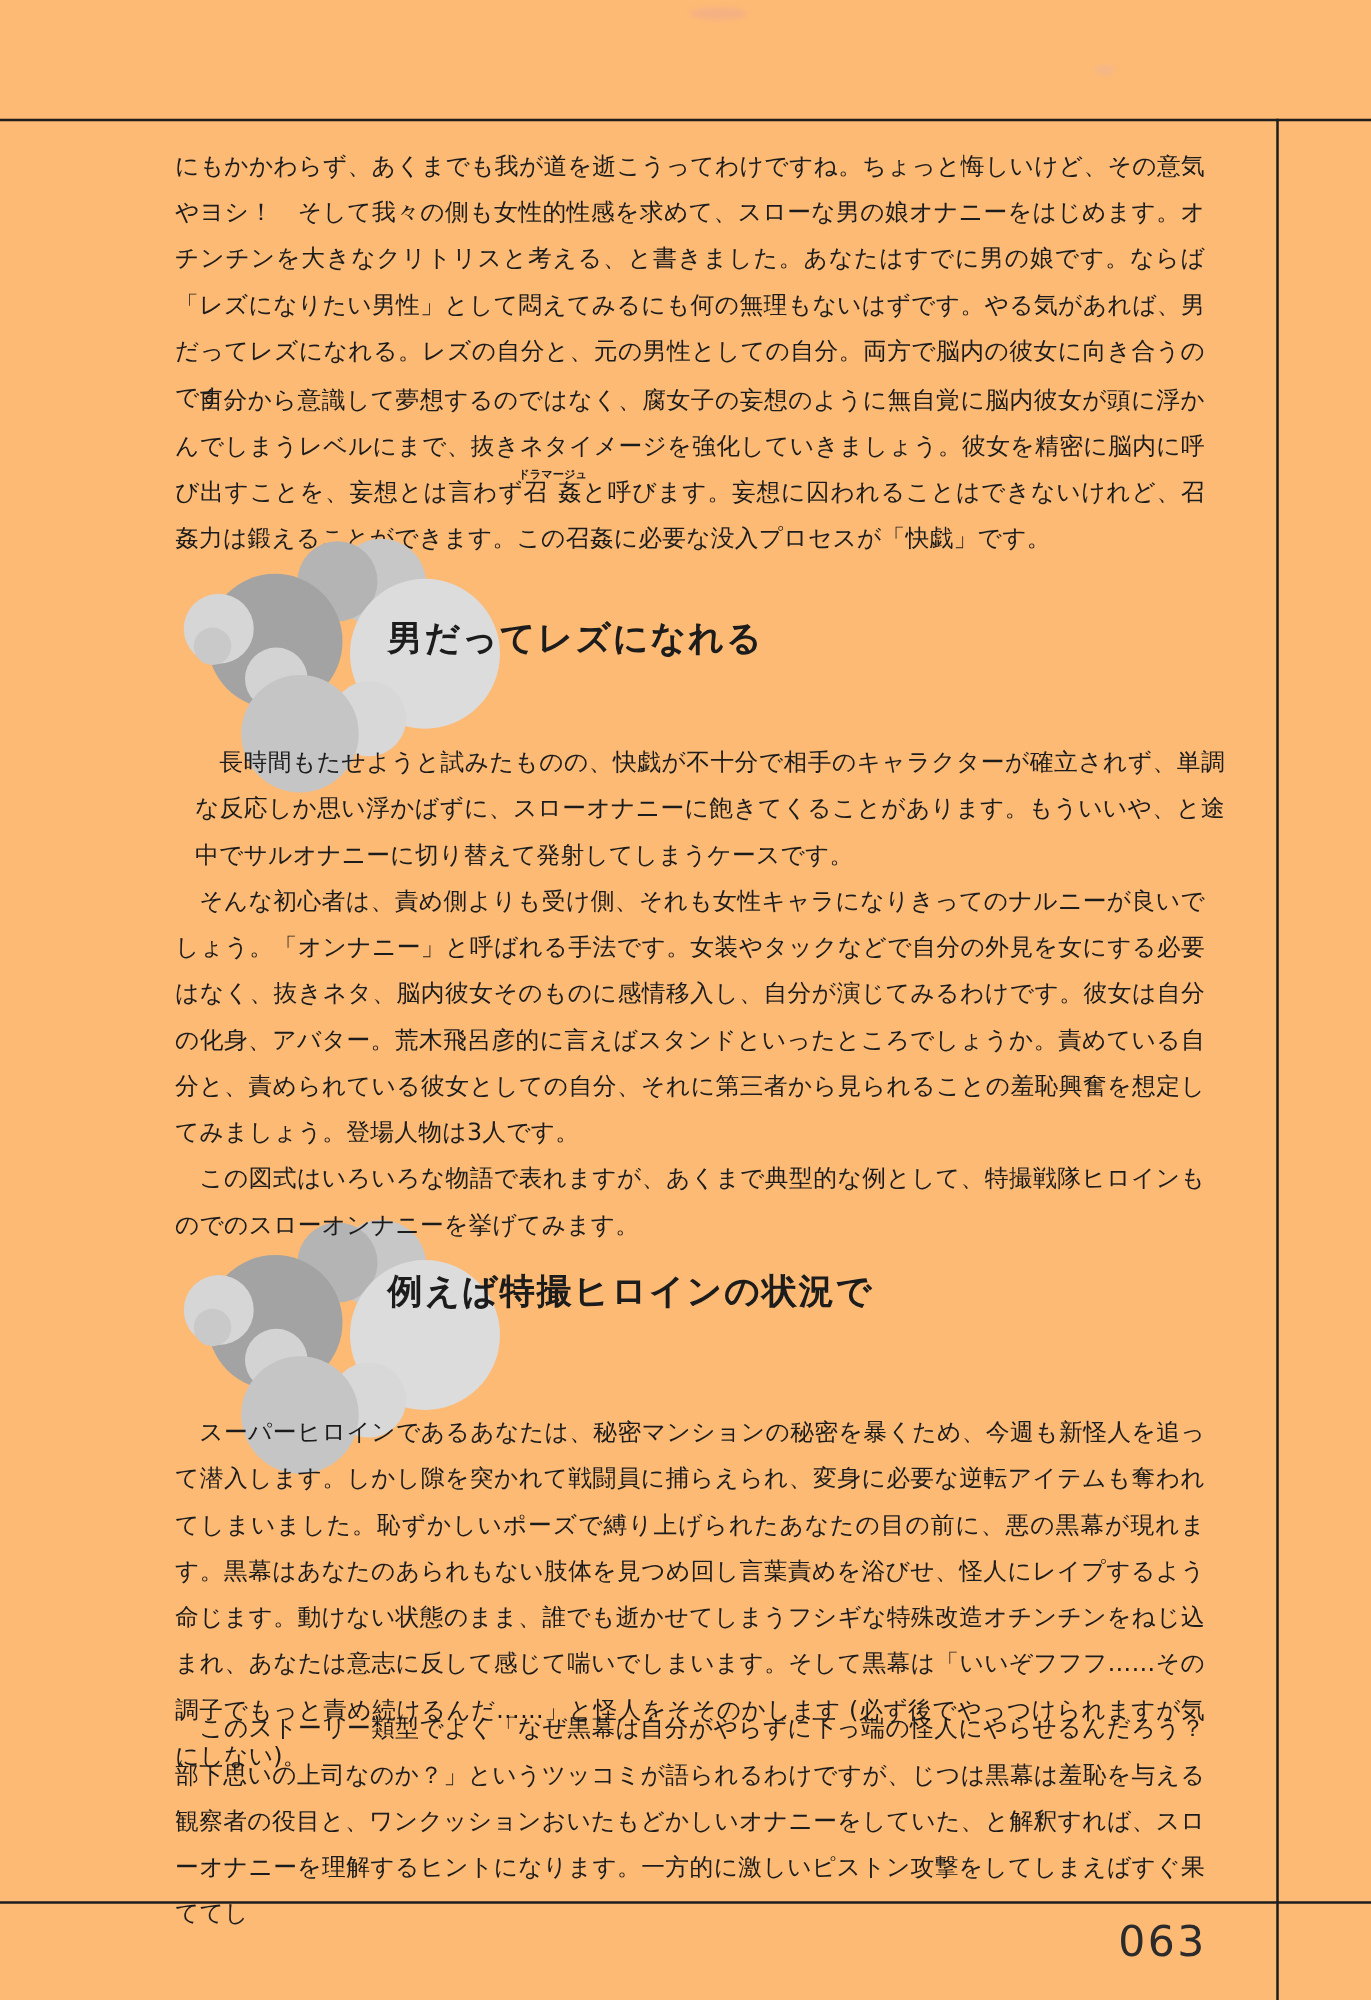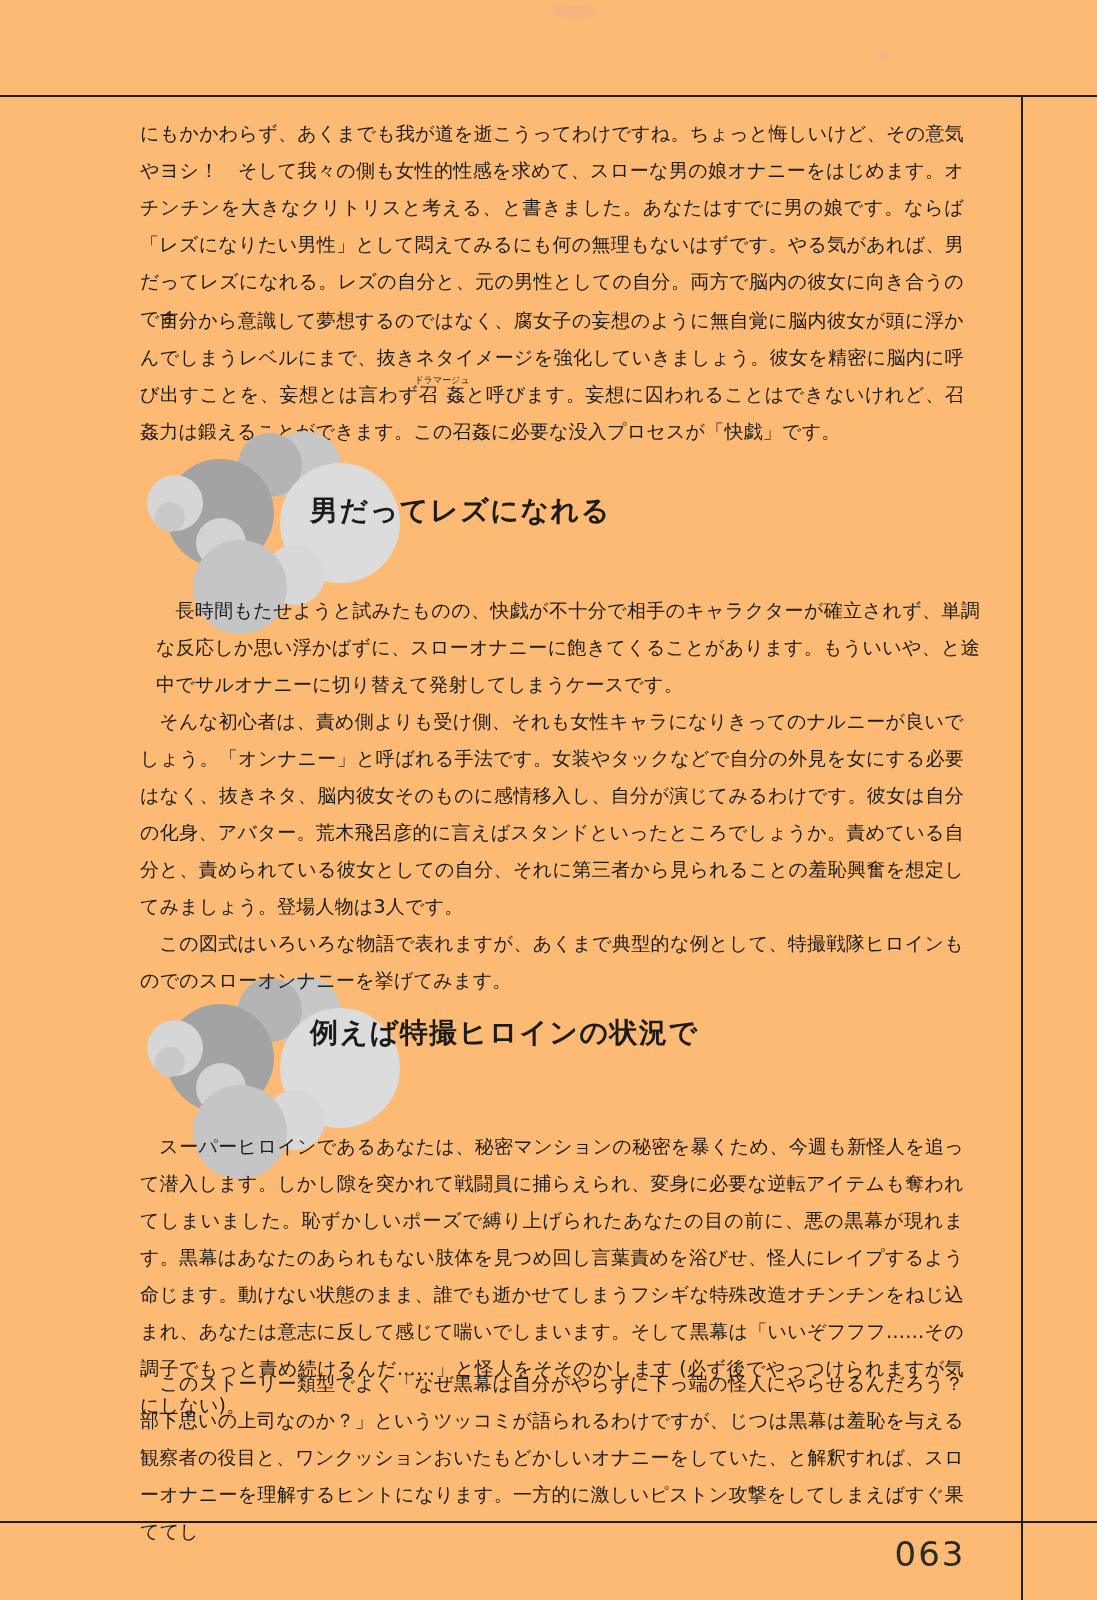--- a/index.html
+++ b/index.html
@@ -17,21 +17,21 @@
   .rule-bottom{left:0;top:1521px;width:1097px;height:2px;}
   .rule-right{left:1021px;top:95px;width:2px;height:1505px;}
 
   .body-text{
     position:absolute;
     left:140px;width:824px;
     font-size:19px;line-height:37px;
     text-align:justify;
     letter-spacing:0.2px;
   }
-  ruby rt{font-size:9px;letter-spacing:0;color:#1c1c1c;}
+  ruby rt{font-size:9px;letter-spacing:0;color:#1c1c1c;font-weight:bold;}
 
   .heading{
     position:absolute;left:310px;
     font-size:28px;font-weight:bold;
     letter-spacing:1.5px;
     white-space:nowrap;
     z-index:3;
   }
   .h1{top:492px;}
   .h2{top:1014px;}

